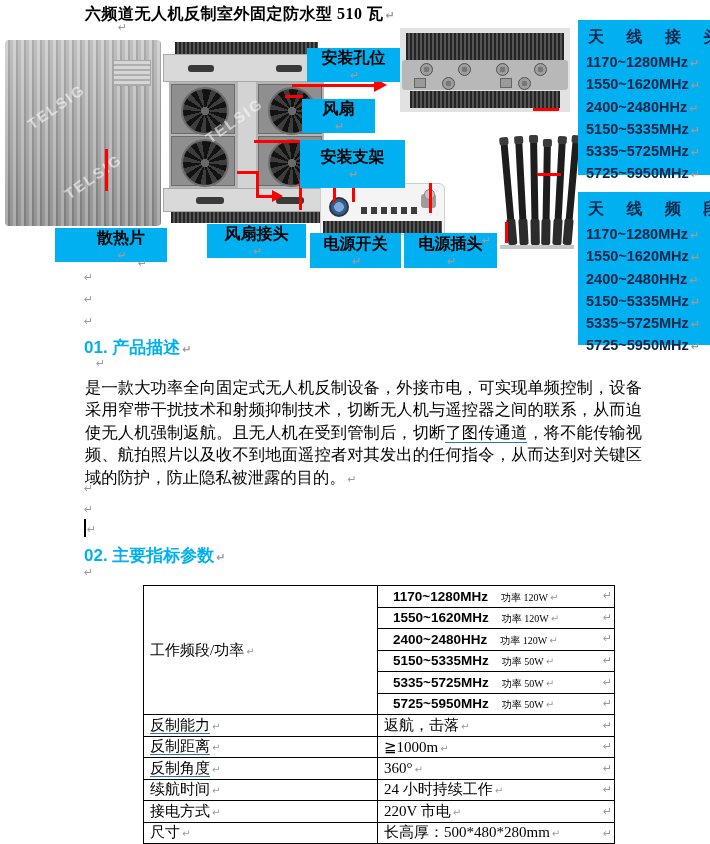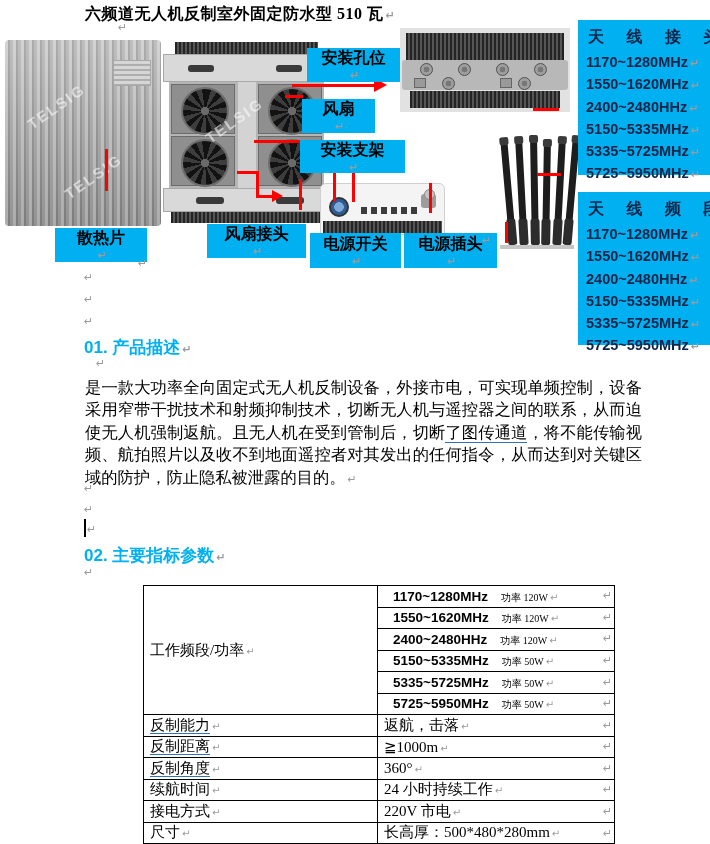--- a/index.html
+++ b/index.html
@@ -161,25 +161,25 @@
   <div class="red" style="left:505px;top:222px;width:3px;height:21px;"></div>
 
   <div class="cyanbox" style="left:307px;top:48px;width:93px;height:34px;">
     <span>安装孔位</span>
       <span class="pil-inline">↵</span>
   </div>
   <div class="cyanbox" style="left:302px;top:99px;width:73px;height:34px;">
     <span>风扇</span>
       <span class="pil-inline">↵</span>
   </div>
-  <div class="cyanbox" style="left:300px;top:140px;width:105px;height:33px;">
+  <div class="cyanbox" style="left:300px;top:140px;width:105px;height:48px;">
     <span>安装支架</span>
       <span class="pil-inline">↵</span>
   </div>
-  <div class="cyanbox" style="left:55px;top:228px;width:92px;height:34px;">
+  <div class="cyanbox" style="left:55px;top:228px;width:92px;height:34px;padding-left:20px;">
     <span>散热片</span>
       <span class="pil-inline">↵</span>
   </div>
   <div class="cyanbox" style="left:207px;top:224px;width:99px;height:34px;">
     <span>风扇接头</span>
       <span class="pil-inline">↵</span>
   </div>
   <div class="cyanbox" style="left:310px;top:233px;width:91px;height:35px;">
     <span>电源开关</span>
       <span class="pil-inline">↵</span>

